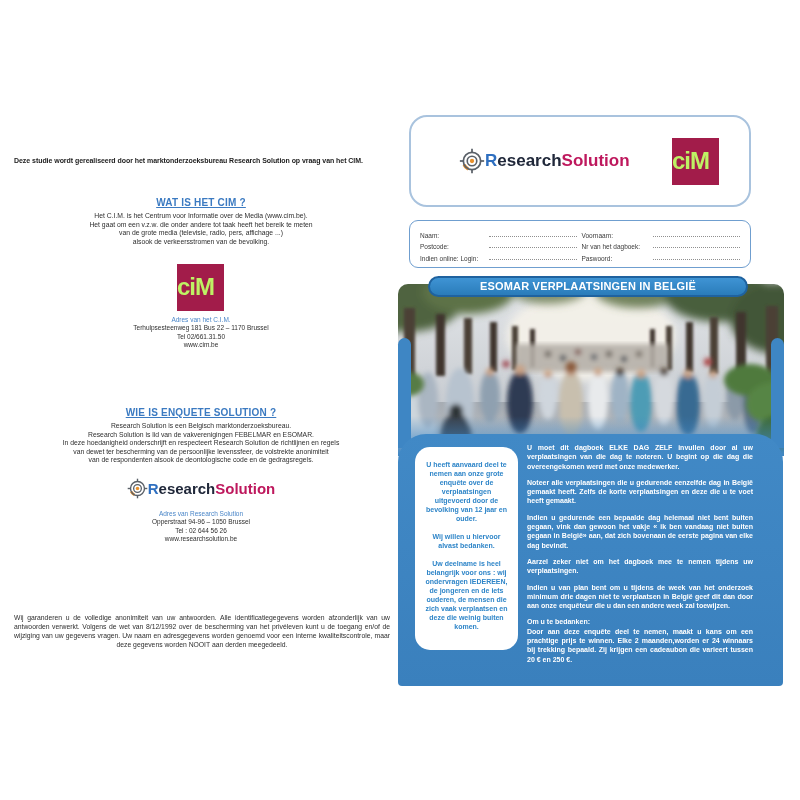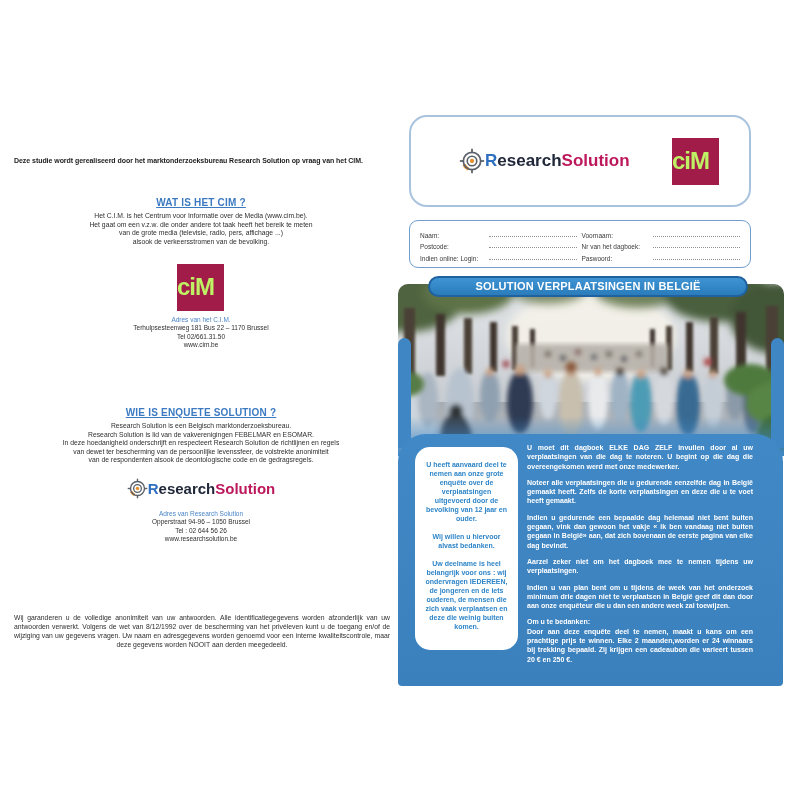--- a/index.html
+++ b/index.html
@@ -149,21 +149,21 @@
     <span class="dots"></span>
     <span>Nr van het dagboek:</span>
     <span class="dots"></span>
 
     <span>Indien online: Login:</span>
     <span class="dots"></span>
     <span>Paswoord:</span>
     <span class="dots"></span>
   </div>
 
-  <div class="abs" id="banner">SOLUTION VERPLAATSINGEN IN BELGIË</div>
+  <div class="abs" id="banner">ESOMAR VERPLAATSINGEN IN BELGIË</div>
 
   <div class="abs" id="photo">
     <svg width="386" height="172" viewBox="0 0 386 172">
       <defs>
         <linearGradient id="sky" x1="0" y1="0" x2="0" y2="1">
           <stop offset="0" stop-color="#e2e5e8"></stop>
             <stop offset="1" stop-color="#c7cbd0"></stop>
         </linearGradient>
         <linearGradient id="ground" x1="0" y1="0" x2="0" y2="1">
           <stop offset="0" stop-color="#a5aab0"></stop>

